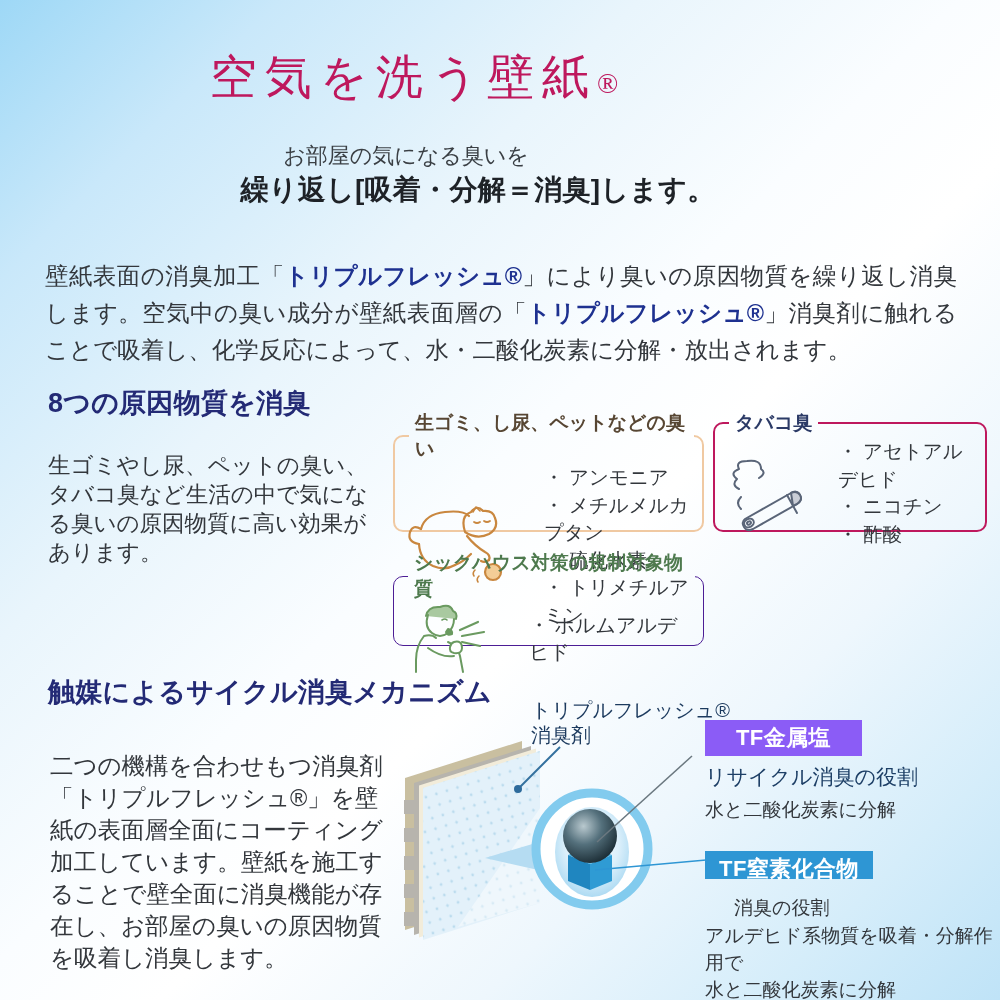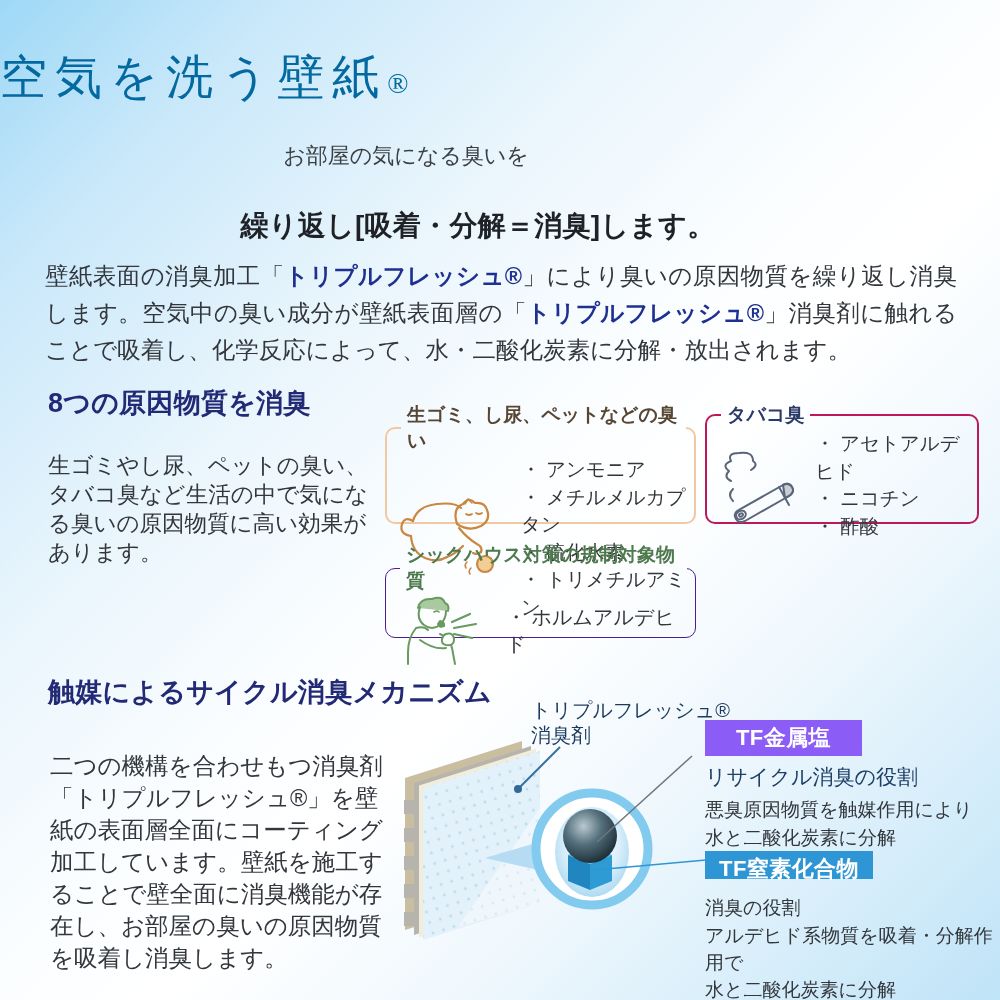--- a/index.html
+++ b/index.html
@@ -6,60 +6,60 @@
   body{
     width:1000px;height:1000px;overflow:hidden;
     font-family:"Liberation Sans","DejaVu Sans",sans-serif;
     background:linear-gradient(135deg,#9ed8f6 0%,#c9e8fa 14%,#e9f5fc 32%,#fafdff 48%,#ffffff 58%,#eef7fd 74%,#d5edfa 88%,#bfe3f7 100%);
     color:#333;
   }
   .page{position:relative;width:1000px;height:1000px;}
   .abs{position:absolute;}
 
   
-  .title{top:46px;left:0;width:828px;text-align:left;
+  .title{top:46px;left:0;width:828px;text-align:center;
     font-family:"Liberation Serif","DejaVu Serif",serif;
-    font-size:47px;color:#0369a1;letter-spacing:0.17em;font-weight:400;}
+    font-size:47px;color:#be185d;letter-spacing:0.17em;font-weight:400;}
   .title .reg{font-size:28px;letter-spacing:0;vertical-align:baseline;}
   .sub1{top:141px;left:0;width:812px;text-align:center;font-size:22px;color:#3a3f44;}
-  .sub2{top:171px;left:0;width:956px;text-align:center;font-size:28px;font-weight:bold;color:#1e2227;letter-spacing:0.01em;margin-top:36px;}
+  .sub2{top:171px;left:0;width:956px;text-align:center;font-size:28px;font-weight:bold;color:#1e2227;letter-spacing:0.01em;}
 
   
   .intro{top:234px;left:45px;width:912px;font-size:23.5px;line-height:37px;color:#33373c;text-align:justify;}
   .brand{font-weight:bold;color:#1e3190;}
 
   
   .sec-heading{font-size:27px;font-weight:bold;color:#232a75;letter-spacing:0.01em;}
   .h1pos{top:385px;left:48px;}
   .h2pos{top:674px;left:48px;}
   .sec1-desc{top:428px;left:48px;width:328px;font-size:22.5px;line-height:29px;color:#33373c;}
   .sec2-desc{top:726px;left:50px;width:342px;font-size:23.5px;line-height:32px;color:#33373c;}
 
   
-  fieldset.box{position:absolute;margin:0;border-radius:10px;background:transparent;padding:0 8px 6px 10px;}
+  fieldset.box{position:absolute;margin:8px;border-radius:10px;background:transparent;padding:0 8px 6px 10px;}
   fieldset.box legend{font-weight:bold;font-size:19px;padding:0 6px;margin-left:4px;letter-spacing:0;}
   .box-garbage{left:385px;top:402px;width:289px;height:112px;border:2px solid #f0c9a2;}
   .box-garbage legend{color:#574633;}
   .box-tobacco{left:705px;top:402px;width:252px;height:112px;border:2px solid #be185d;}
   .box-tobacco legend{color:#2b3a66;}
   .box-sick{left:385px;top:542px;width:291px;height:88px;border:1px solid #4c1d95;}
   .box-sick legend{color:#4e7a4e;}
-  .box-inner{display:flex;align-items:center;gap:6px;}
+  .box-inner{display:flex;align-items:center;gap:21px;}
   ul.odor-list{list-style:none;margin:2px 0 0 0;padding:0;font-size:19.5px;line-height:27.5px;color:#33373c;}
   ul.odor-list li::before{content:"・ ";}
   .box-sick ul.odor-list{font-size:20px;}
 
   
   .tf-label{top:698px;left:531px;font-size:20px;line-height:25px;color:#1c3a5e;}
   .badge{color:#fff;font-size:22px;font-weight:bold;text-align:center;letter-spacing:0.02em;}
   .badge-metal{top:720px;left:705px;width:157px;height:36px;line-height:36px;background:#8b5cf6;}
   .badge-nitrogen{top:851px;left:705px;width:168px;height:28px;line-height:36px;background:#2e96d4;}
   .role-title-metal{top:763px;left:705px;font-size:21px;color:#1d3f66;}
   .role-desc-metal{top:796px;left:705px;font-size:19px;line-height:28px;color:#33373c;}
-  .role-title-nitrogen{top:895px;left:705px;font-size:19px;color:#33373c;}
+  .role-title-nitrogen{top:895px;left:734px;font-size:19px;color:#33373c;}
   .role-desc-nitrogen{top:922px;left:705px;font-size:19px;line-height:27px;color:#33373c;}
 
   svg{display:block;}
 </style>
 </head>
 <body>
 
 <div class="page">
 
   <div class="abs title"><span>空気を洗う壁紙</span><span class="reg">®</span></div>
@@ -214,21 +214,20 @@
   </svg>
 
   <div class="abs tf-label">
     <div>トリプルフレッシュ®</div>
     <div>消臭剤</div>
   </div>
 
   <div class="abs badge badge-metal">TF金属塩</div>
   <div class="abs role-title-metal">リサイクル消臭の役割</div>
   <div class="abs role-desc-metal">
-    <div>悪臭原因物質を触媒作用により</div>
     <div>水と二酸化炭素に分解</div>
   </div>
 
   <div class="abs badge badge-nitrogen">TF窒素化合物</div>
   <div class="abs role-title-nitrogen">消臭の役割</div>
   <div class="abs role-desc-nitrogen">
     <div>アルデヒド系物質を吸着・分解作用で</div>
     <div>水と二酸化炭素に分解</div>
   </div>
 

